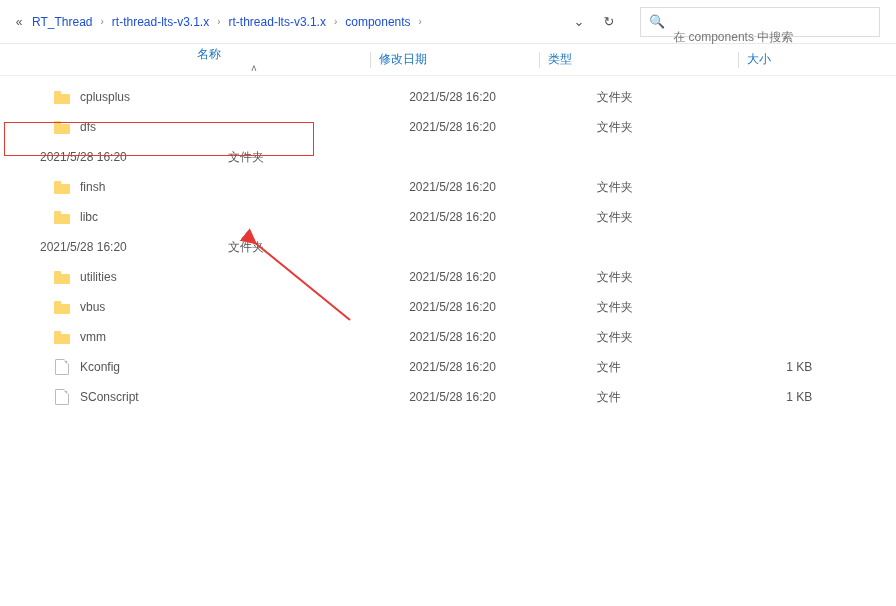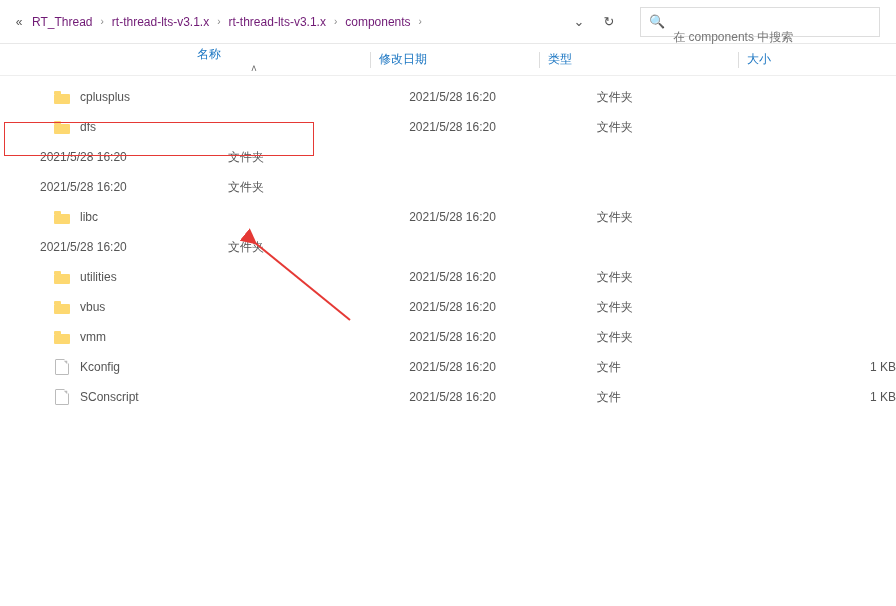--- a/index.html
+++ b/index.html
@@ -1,20 +1,20 @@
 <!DOCTYPE html>
 <html><head>
 <meta charset="utf-8">
 <style>
 * { margin:0; padding:0; box-sizing:border-box; font-family:"Segoe UI","Microsoft YaHei",sans-serif; }
 body { width:896px; height:606px; background:#fff; color:#666; font-size:12px; position:relative; }
 .topbar { height:44px; display:flex; align-items:center; border-bottom:1px solid #e8e8e8; padding:0 6px; }
 .breadcrumb { display:flex; align-items:center; flex:1; padding-left:6px; }
 .bc-chevron-left { width:14px; text-align:center; color:#555; }
-.bc-item { padding:0 6px; color:#701a75; font-size:12px; cursor:default; }
+.bc-item { padding:0 6px; color:#1d4ed8; font-size:12px; cursor:default; }
 .bc-sep { color:#888; padding:0 2px; font-size:10px; }
 .bc-dropdown, .bc-refresh { width:30px; text-align:center; color:#555; font-size:13px; }
 .searchbox { width:240px; height:30px; border:1px solid #ddd; margin:0 10px 0 16px; display:flex; align-items:center; padding:0 8px; }
 .searchbox .icon { color:#777; margin-right:8px; font-size:13px; }
 .searchbox .placeholder { color:#777; font-size:12px;margin-top:32px; }
 .cols-header { height:32px; display:flex; align-items:center; border-bottom:1px solid #eee; color:#1a75c2; font-size:12px; }
 .col-name { width:370px; padding-left:48px; display:flex; align-items:center;flex-direction:column; }
 .col-name .sort { margin-left:90px; color:#666; font-size:10px; }
 .col-date { width:160px; }
 .col-type { width:190px; }
@@ -25,21 +25,21 @@
 .file-row:first-child { margin-top:6px; }
 .name-cell { width:370px; display:flex; align-items:center; padding-left:14px; }
 .icon-folder { width:16px; height:13px; margin-right:10px; position:relative; }
 .icon-folder::before { content:""; position:absolute; width:16px; height:10px; bottom:0; background:#fdd871; border-radius:1px; }
 .icon-folder::after { content:""; position:absolute; width:7px; height:3px; top:0; left:0; background:#fdd871; border-radius:1px 1px 0 0; }
 .icon-file { width:14px; height:16px; border:1px solid #bbb; border-radius:1px; margin-right:11px; margin-left:1px; background:#fff; position:relative; }
 .icon-file::before { content:""; position:absolute; top:-1px; right:-1px; width:0; height:0; border-top:5px solid #fff; border-left:5px solid transparent; }
 .icon-file::after { content:""; position:absolute; top:-1px; right:-1px; width:0; height:0; border-top:5px solid #bbb; border-left:5px solid transparent; transform:translate(-1px,1px) scale(0.7); }
 .date-cell { width:160px; }
 .type-cell { width:190px;margin-left:28px; }
-.size-cell { width:110px;text-align:right; }
+.size-cell { width:110px; }
 .highlight-box { position:absolute; border:1.5px solid #e53935; pointer-events:none; left:4px; width:310px; top:122px; height:34px; }
 .arrow-svg { position:absolute; left:240px; top:160px; pointer-events:none; }
 </style>
 </head>
 <body>
 
 <div class="topbar">
   <div class="breadcrumb">
     <span class="bc-chevron-left">«</span>
     <span class="bc-item">RT_Thread</span>
@@ -90,20 +90,24 @@
       <div class="date-cell">2021/5/28 16:20</div>
       <div class="type-cell">文件夹</div>
       <div class="size-cell"></div>
     </div>
     <div class="file-row">
       <div class="date-cell">2021/5/28 16:20</div>
       <div class="type-cell">文件夹</div>
       <div class="size-cell"></div>
     </div>
     <div class="file-row">
+      <div class="name-cell">
+        <span class="icon-folder"></span>
+        <span>finsh</span>
+      </div>
       <div class="date-cell">2021/5/28 16:20</div>
       <div class="type-cell">文件夹</div>
       <div class="size-cell"></div>
     </div>
     <div class="file-row">
       <div class="name-cell">
         <span class="icon-folder"></span>
         <span>libc</span>
       </div>
       <div class="date-cell">2021/5/28 16:20</div>

